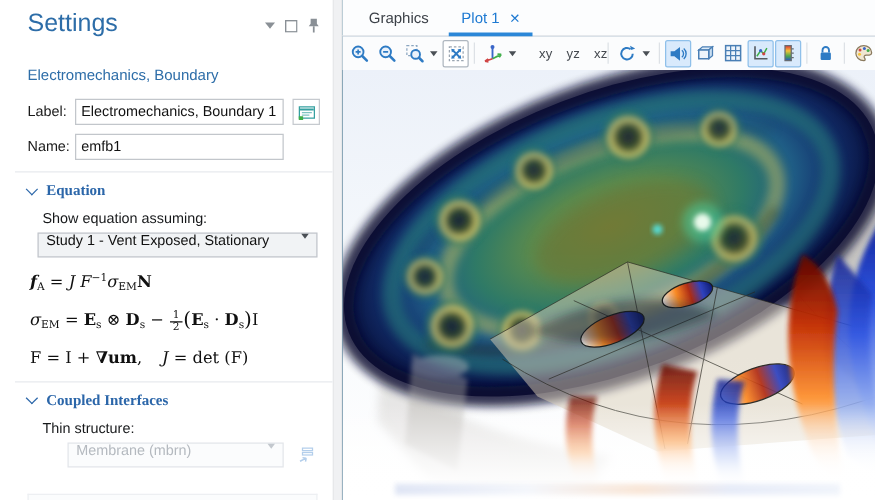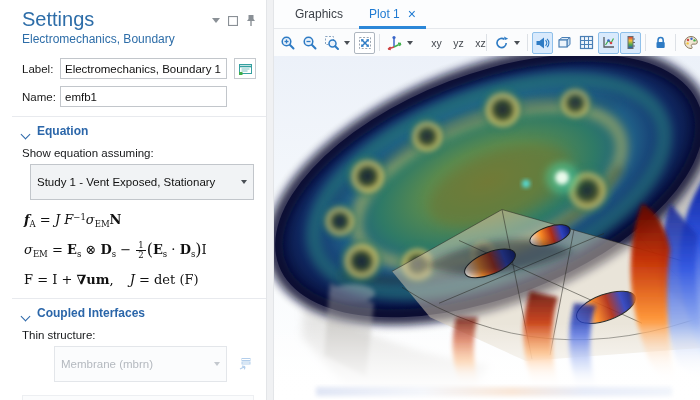--- a/index.html
+++ b/index.html
@@ -6,36 +6,36 @@
   body{width:700px;height:400px;overflow:hidden;background:#fff;
        font-family:"Liberation Sans","DejaVu Sans",sans-serif;-webkit-font-smoothing:antialiased;}
   .app{display:flex;width:700px;height:400px;padding-left:12px;}
 
   
   .settings{width:254px;box-sizing:border-box;background:#fff;padding:6px 10px 0;position:relative;flex:none;}
   .s-header{display:flex;justify-content:space-between;align-items:flex-start;}
   .s-title{font-size:20px;font-weight:400;color:#2d6da8;margin:2px 0 0;}
   .s-header-icons{display:flex;align-items:center;gap:8px;margin-top:8px;}
   .chev-gray{width:0;height:0;border-left:4px solid transparent;border-right:4px solid transparent;border-top:5px solid #8a9096;}
-  .s-subtitle{font-size:12px;color:#2d6da8;margin:1px 0 12px;}
+  .s-subtitle{font-size:12px;color:#2d6da8;margin:22px 0 12px;}
   .field-row{display:flex;align-items:center;margin-bottom:7px;}
   .field-row label{width:38px;font-size:11.5px;color:#1a1a1a;flex:none;}
   .txt-input{width:157px;height:17px;border:1px solid #c2c6cb;font-size:11.5px;padding:1px 4px;color:#111;
              font-family:"Liberation Sans","DejaVu Sans",sans-serif;flex:none;}
   .icon-btn{width:22px;height:21px;margin-left:7px;border:1px solid #c6cacf;background:#fff;display:flex;
             align-items:center;justify-content:center;padding:0;flex:none;}
   .icon-btn.faded{border-color:transparent;background:transparent;opacity:.5;}
   .sep{border:none;border-top:1px solid #e8eaee;margin:9px -10px 7px;}
-  .section-header{display:flex;align-items:flex-end;gap:8px;color:#2b66a9;font-weight:700;font-size:12px;margin:2px 0 9px;}
+  .section-header{display:flex;align-items:center;gap:8px;color:#2b66a9;font-weight:700;font-size:12px;margin:2px 0 9px;font-family:Liberation Serif, serif;}
   .chev-blue{width:6px;height:6px;border-right:1.6px solid #2b66a9;border-bottom:1.6px solid #2b66a9;
              transform:rotate(45deg);margin-top:-3px;}
-  .form-label{font-size:11.5px;color:#16181a;margin:7px 0 5px;}
+  .form-label{font-size:11.5px;color:#16181a;margin:7px 12px 5px;}
   .form-label.ghost{color:#d2d6db;}
-  .dropdown{height:36px;width:232px;box-sizing:border-box;border:1px solid #c2c6cb;background:#f1f3f5;
-            display:flex;align-items:center;justify-content:space-between;padding:0 6px;font-size:11.5px;color:#111;}
+  .dropdown{height:20px;width:232px;box-sizing:border-box;border:1px solid #c2c6cb;background:#f1f3f5;
+            display:flex;align-items:flex-start;justify-content:space-between;padding:0 6px;font-size:11.5px;color:#111;}
   .dropdown.indent{width:224px;margin-left:8px;}
   .dropdown.disabled{color:#b4b9bf;background:#fbfcfd;border-color:#e3e6ea;margin-left:32px;}
   .caret{width:0;height:0;border-left:3.5px solid transparent;border-right:3.5px solid transparent;
          border-top:4px solid #4a4f55;flex:none;}
   .dropdown.disabled .caret{border-top-color:#c3c8ce;}
   .equations{margin:12px 0 0 2px;font-family:"DejaVu Serif","Liberation Serif",serif;font-size:13px;color:#101010;}
   .eq{margin-bottom:11px;white-space:nowrap;}
   .eqp-r{font-style:normal;}
   .eqp-i{font-style:italic;}
   .eqp-b{font-weight:bold;}

